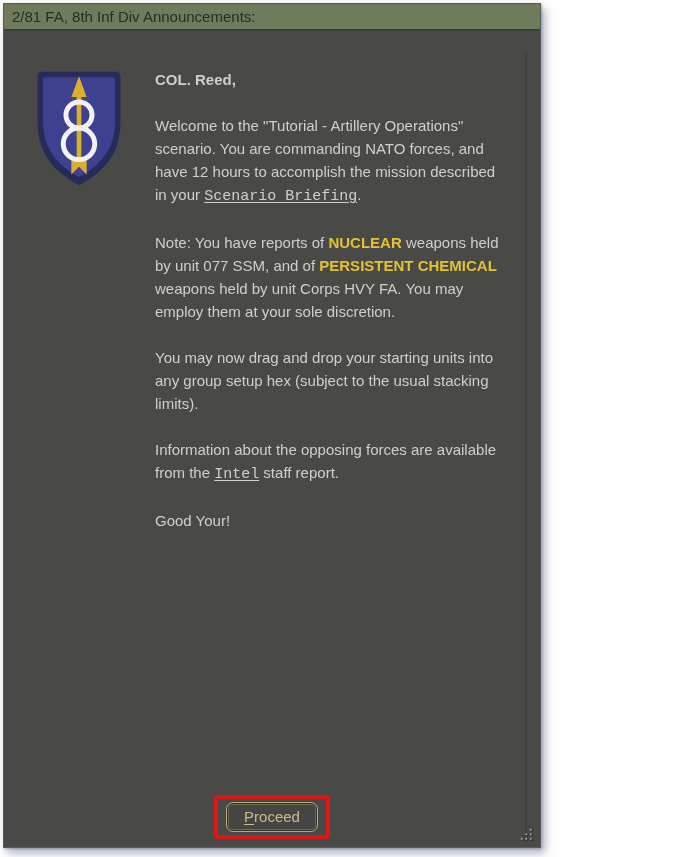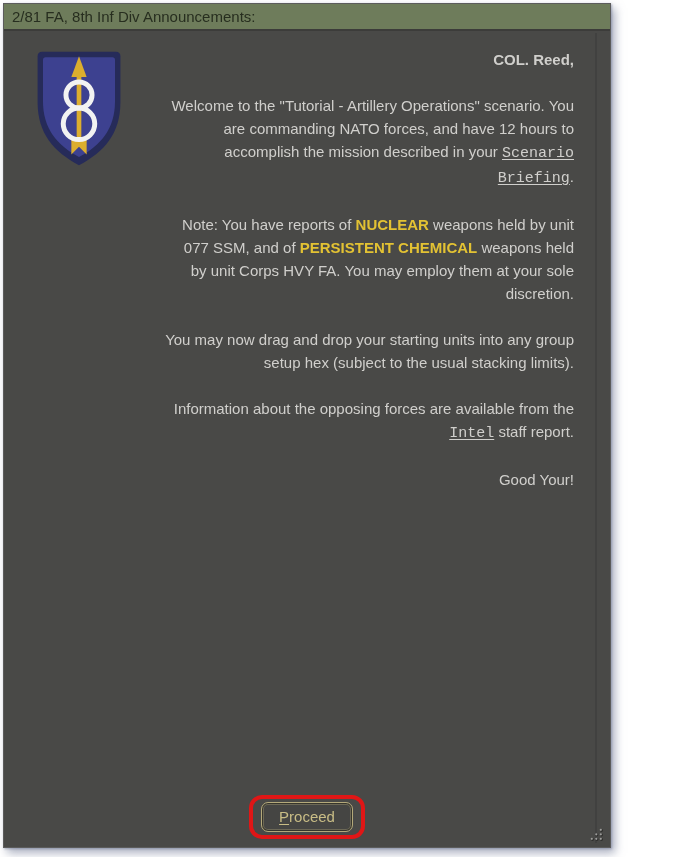--- a/index.html
+++ b/index.html
@@ -1,24 +1,25 @@
 <!DOCTYPE html>
 <html style="--titlebar-bg: #6e7c5b; --titlebar-text: #272e1f; --body-bg: #494947; --text-color: #d0cfcc; --warn-yellow: #e3c233; --button-text: #c9bd86; --button-border: #b4a97a; --annotation-red: #e01616; --shield-field: #3d4190; --shield-border: #262b59; --arrow-gold: #dcae2e; --eight-white: #f2f2f2;"><head>
 <meta charset="utf-8">
 <style>
   * { margin:0; padding:0; box-sizing:border-box; }
   html,body { width:691px; height:857px; background:#ffffff; overflow:hidden;
     font-family:"Liberation Sans", sans-serif; }
 
   .window {
-    position:absolute; left:3px; top:3px; width:608px; height:845px;
+    position:absolute; left:3px; top:3px; width:538px; height:845px;
     border:1px solid #5c5c5c;
     box-shadow: 4px 5px 9px rgba(100,110,140,0.55), 1px 1px 2px rgba(80,90,120,0.4);
     display:flex; flex-direction:column;
     background:var(--body-bg);
+    gap:20px;
   }
 
   .titlebar {
     height:27px; flex:0 0 27px;
     background:var(--titlebar-bg);
     border-bottom:2px solid #3c3c3a;
     color:var(--titlebar-text);
     font-size:15px; line-height:25px;
     padding-left:8px;
     white-space:nowrap; overflow:hidden;
@@ -41,38 +42,38 @@
   }
 
   .insignia-box { flex:0 0 90px; margin-right:27px; margin-top:2px; }
 
   .message-col {
     flex:1 1 auto;
     color:var(--text-color);
     font-size:15px; line-height:23px;
     padding-right:6px;
   }
-  .message-col p { margin:0 0 23px 13px;text-align:right; }
+  .message-col p { margin:0 0 23px 4px; }
   .message-col .strong { font-weight:bold; }
   .message-col .link {
     color:var(--text-color);
     text-decoration:underline;
     text-underline-offset:2px;
     cursor:pointer;
     font-family:Liberation Mono, monospace;
   }
   .message-col .warn { color:var(--warn-yellow); font-weight:bold; }
 
   .button-row {
     position:absolute; left:0; right:0; bottom:8px;
     display:flex; justify-content:center;
   }
   .annotation-box {
     border:4px solid var(--annotation-red);
-    border-radius:13px;
+    border-radius:4px;
     padding:3px 8px;
     background:transparent;
   }
   .proceed-btn {
     display:block;
     min-width:88px;
     background:#45454３;
     background:#454543;
     color:var(--button-text);
     font-family:"Liberation Sans", sans-serif;

